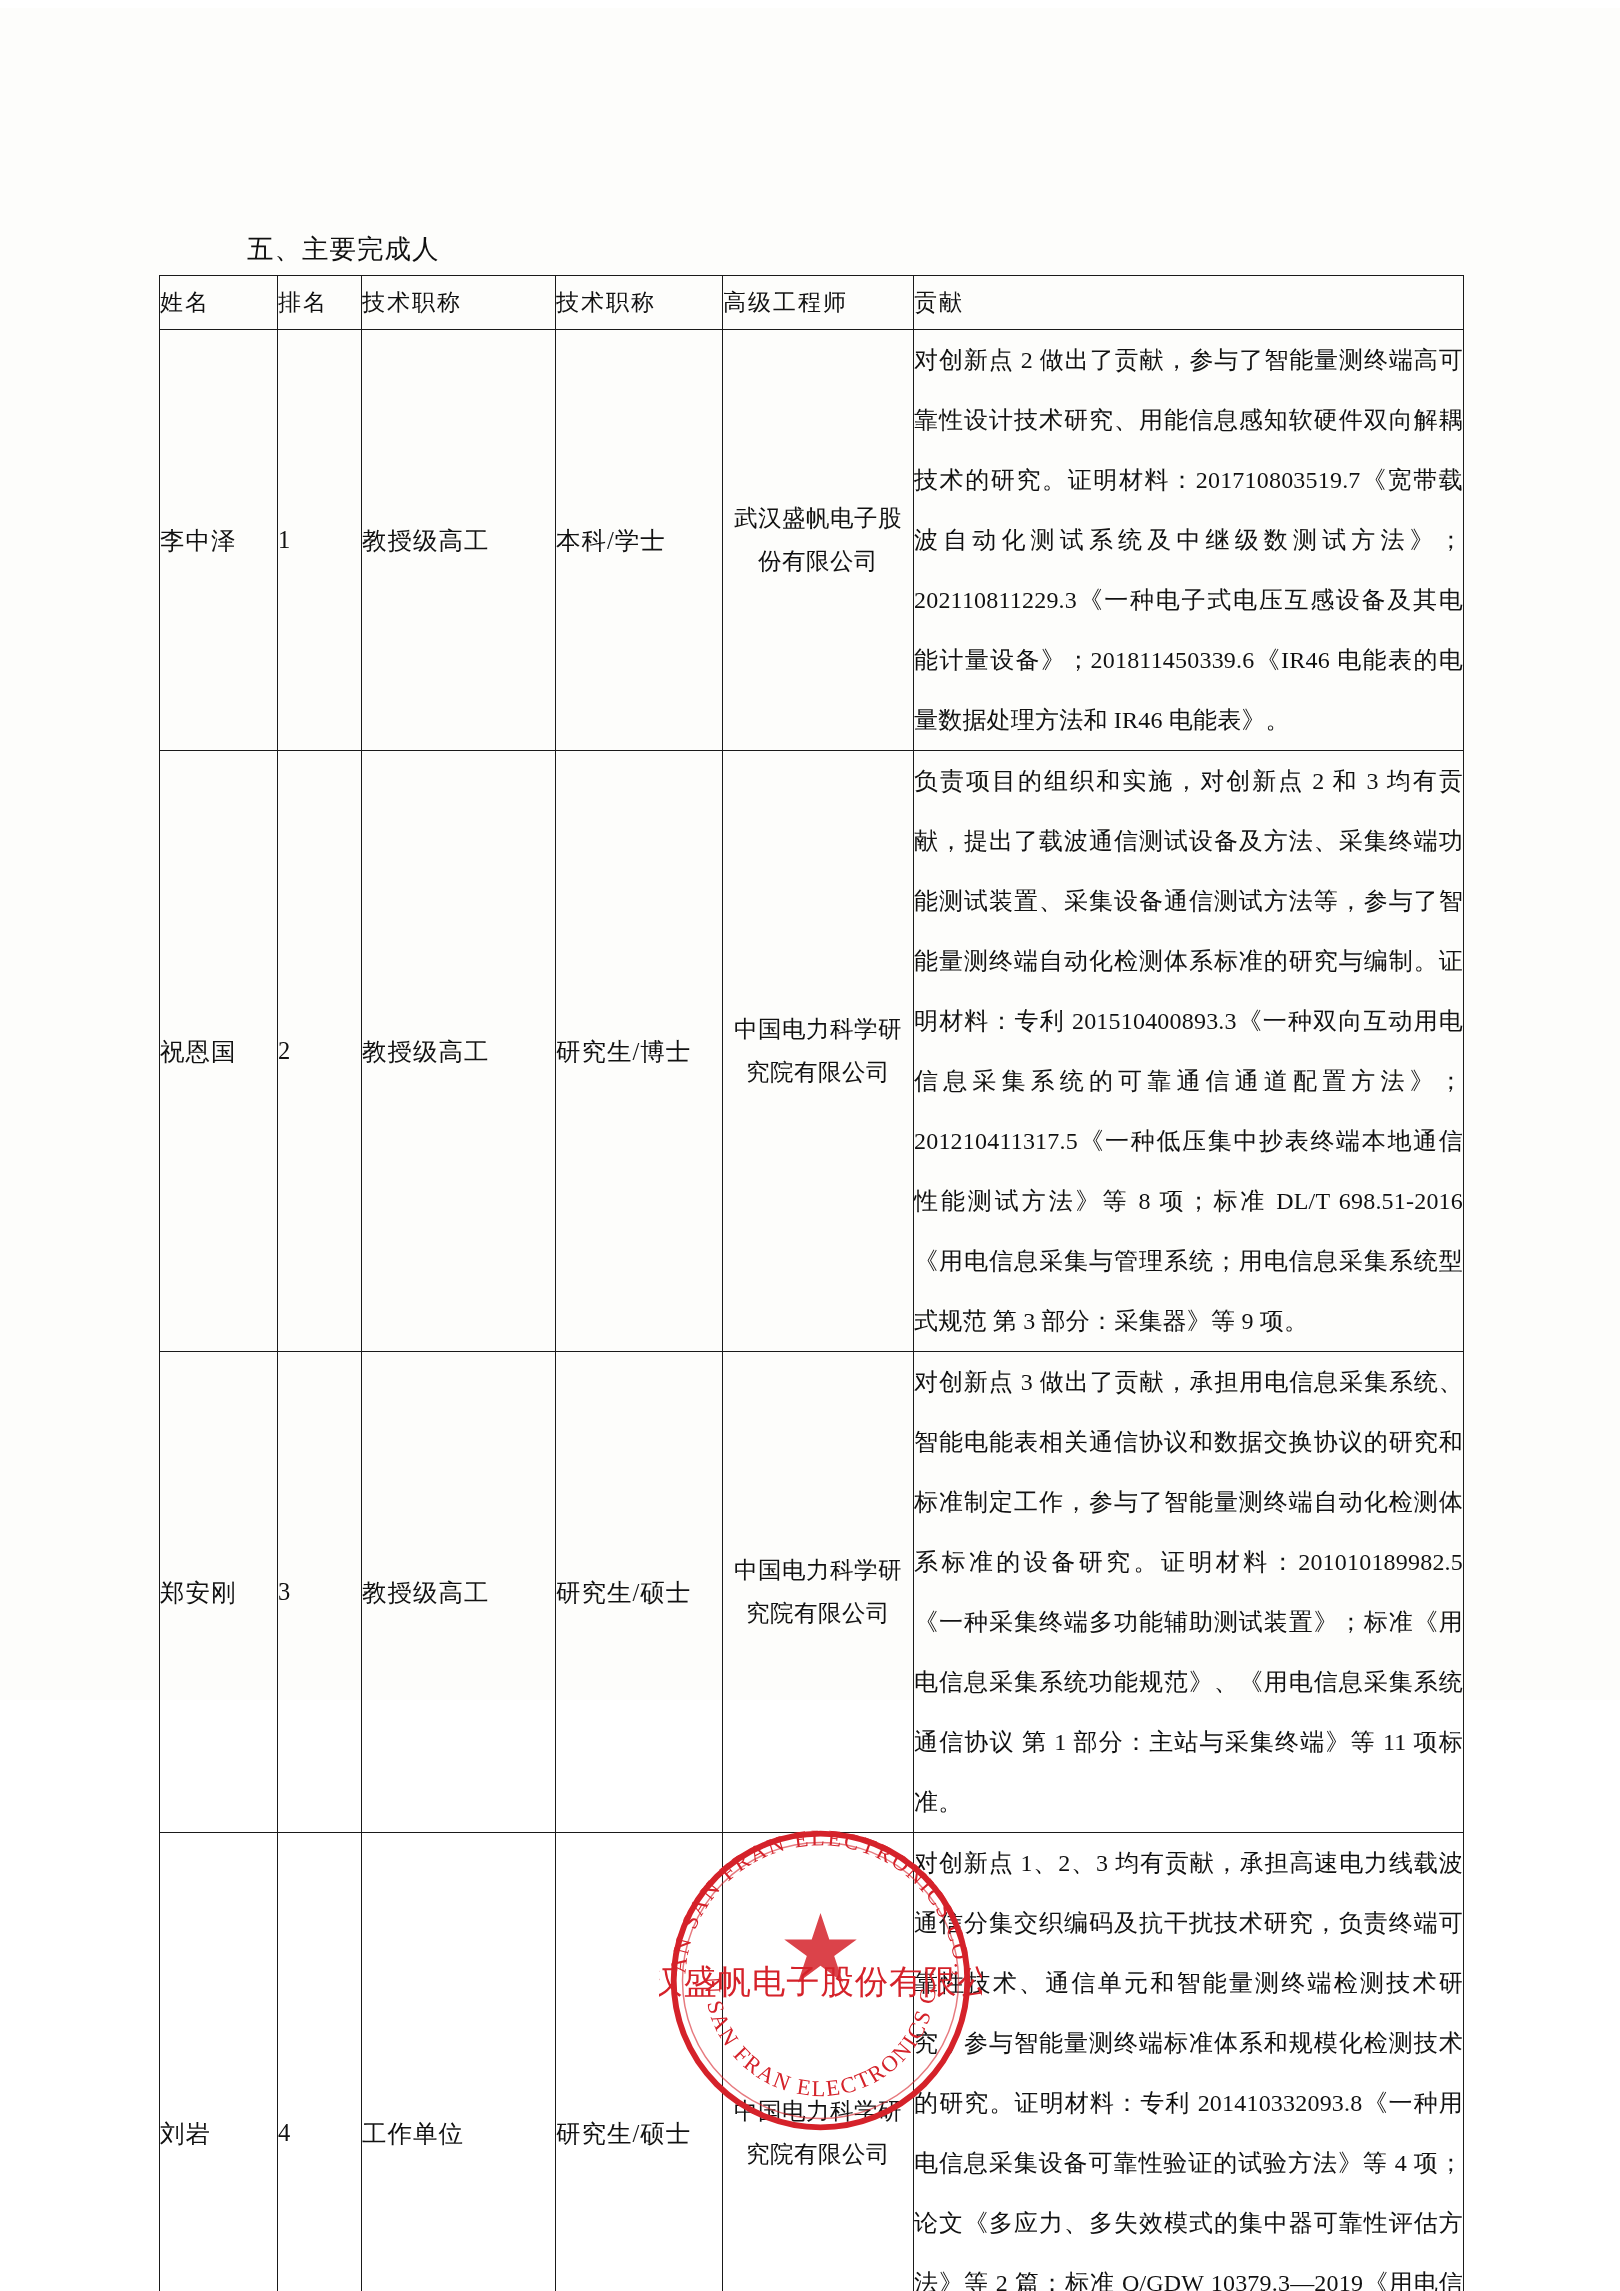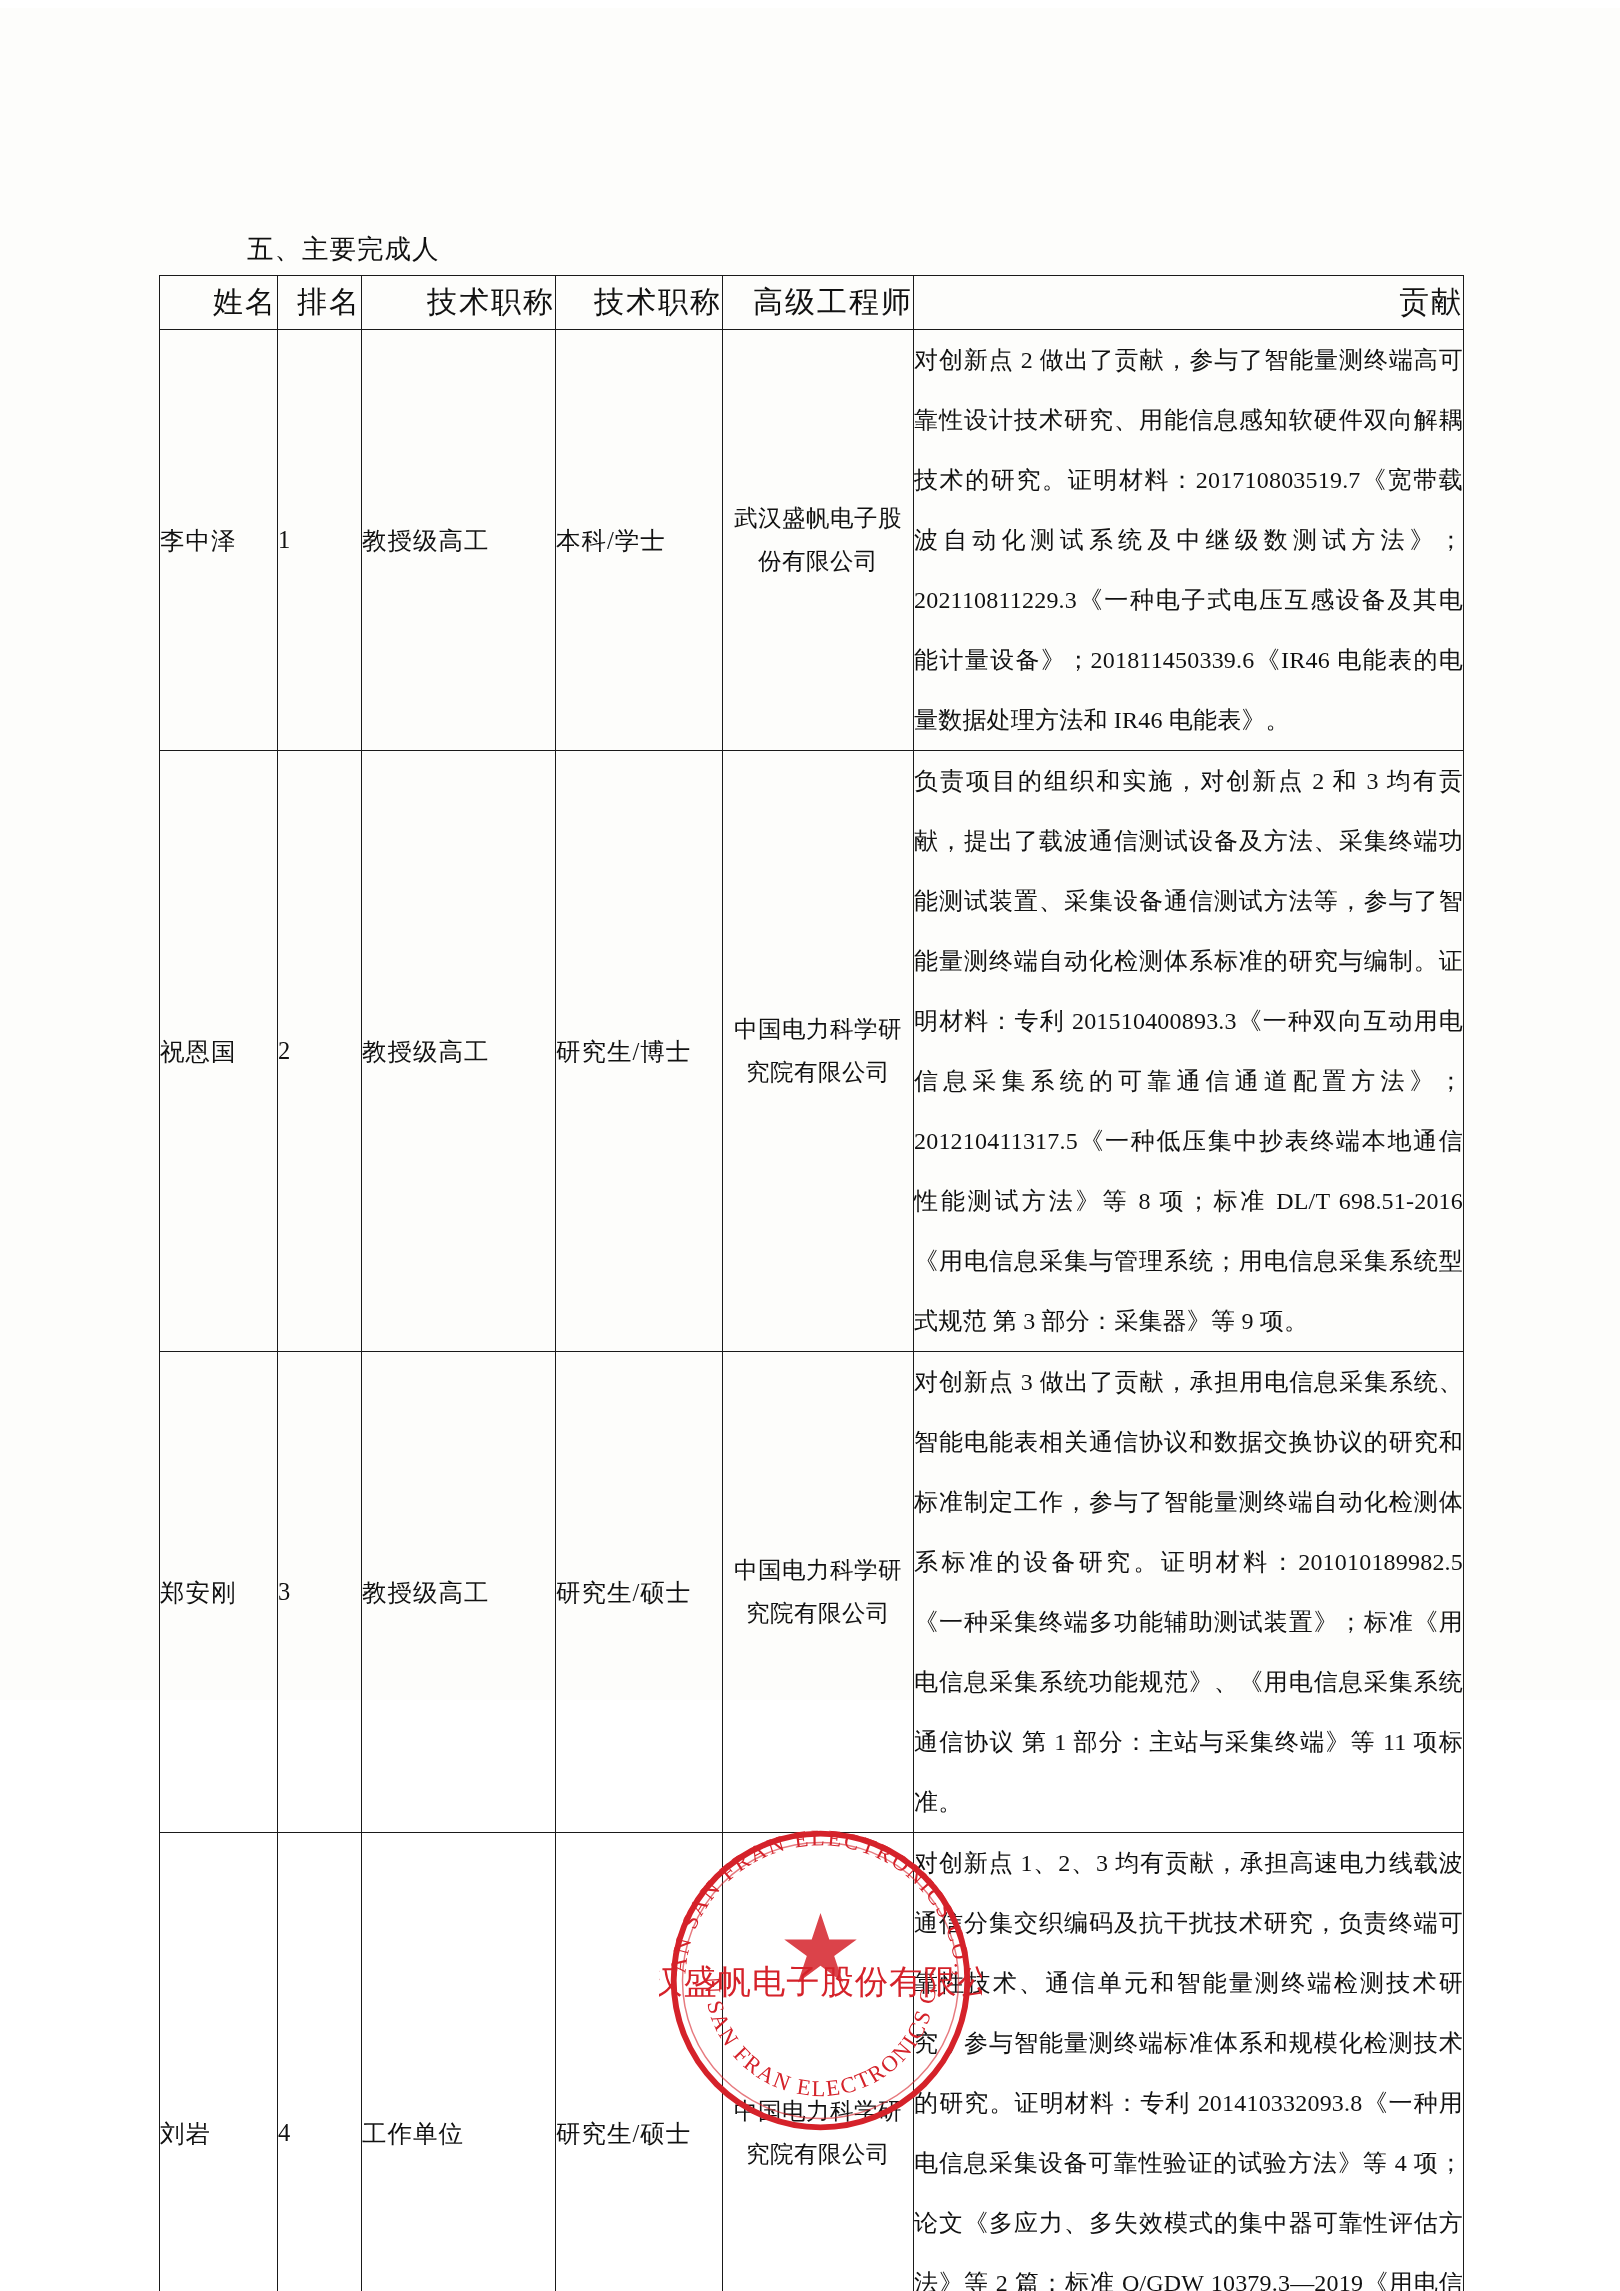--- a/index.html
+++ b/index.html
@@ -41,23 +41,23 @@
     table-layout: fixed;
   }
   table.main td, table.main th {
     border: 1.6px solid #1a1a1a;
     padding: 0;
     vertical-align: middle;
   }
   thead th {
     height: 53px;
     font-weight: 400;
-    font-size: 30px;
+    font-size: 23px;
     letter-spacing: 2px;
-    text-align: right;
+    text-align: left;
   }
   .col-name   { width: 118px; }
   .col-rank   { width: 84px; }
   .col-title  { width: 194px; }
   .col-edu    { width: 167px; }
   .col-org    { width: 191px; }
   .col-contrib{ width: 550px; }
 
   td.c-name, td.c-rank, td.c-title, td.c-edu {
     font-size: 24.5px;

